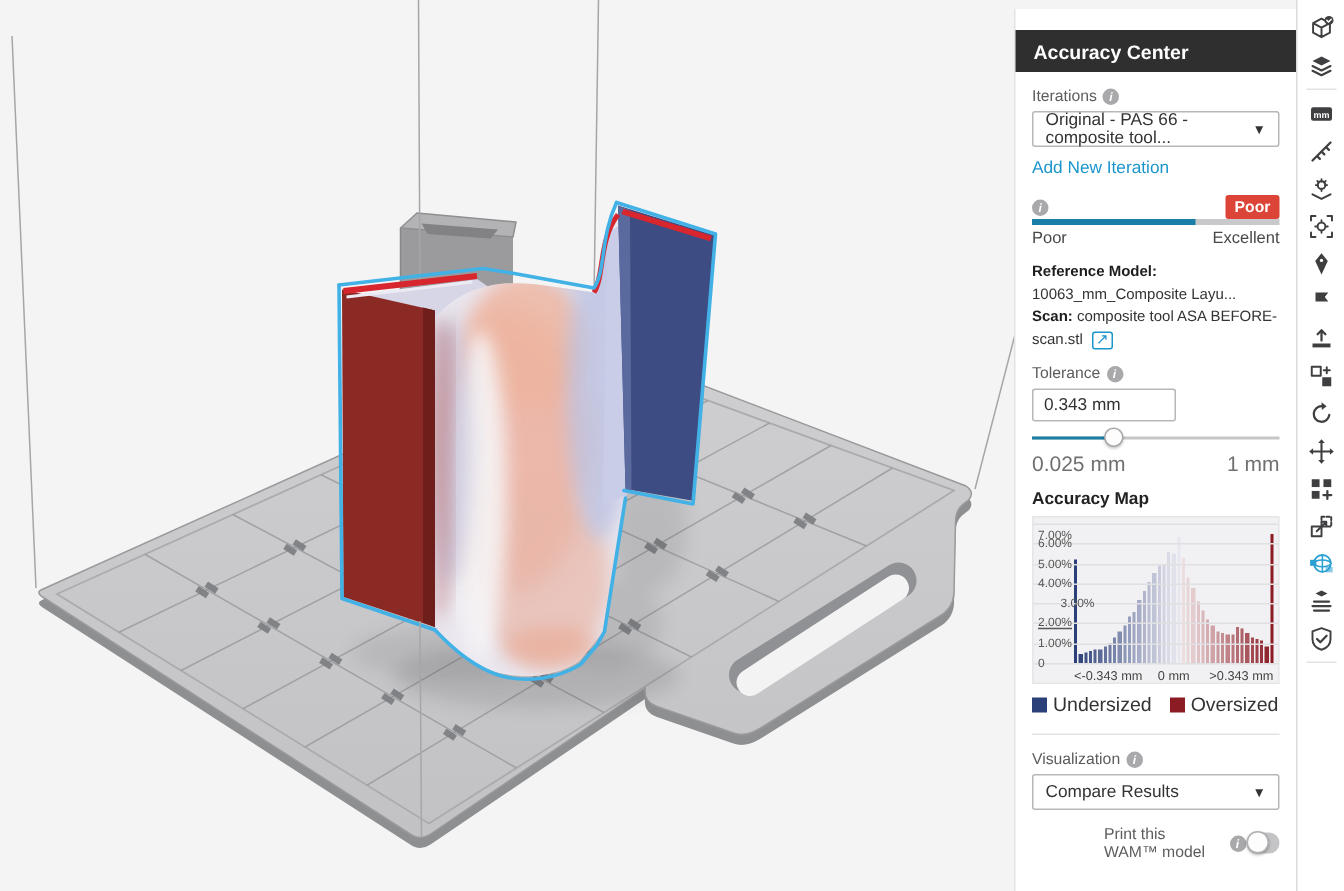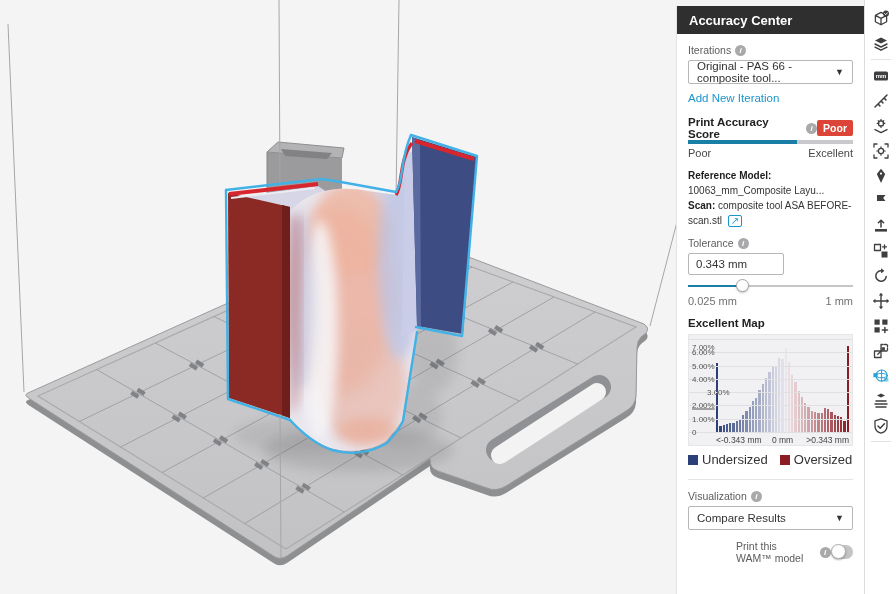--- a/index.html
+++ b/index.html
@@ -5,21 +5,21 @@
   html,body{margin:0;padding:0;background:#e9e9e9;}
   *{box-sizing:border-box;}
   .stage{position:relative;width:896px;height:594px;background:#f4f4f5;overflow:hidden;
          font-family:"Liberation Sans","DejaVu Sans",sans-serif;}
   
   .viewport{position:absolute;left:0;top:0;width:676px;height:594px;background:#f4f4f5;}
   
   .panel{position:absolute;left:676px;top:6px;width:188px;height:588px;background:#ffffff;
          border-left:1px solid #e3e3e5;display:flex;flex-direction:column;}
   .panel-header{background:#2f2f30;color:#fff;font-size:13px;font-weight:bold;
-                padding:7px 12px;height:28px;flex:0 0 auto;}
+                padding:7px 12px;height:28px;flex:0 0 auto;margin-top:14px;}
   .panel-body{padding:10px 11px 8px 11px;flex:1;display:flex;flex-direction:column;}
   .lbl{font-size:10.5px;color:#5c5c5e;display:flex;align-items:center;gap:4px;margin-bottom:4px;}
   .lbl.bold{color:#222;font-weight:bold;font-size:11.5px;}
   .info{display:inline-block;width:11px;height:11px;border-radius:50%;background:#a9a9ab;color:#fff;
         font-size:8px;line-height:11px;text-align:center;font-weight:bold;font-style:italic;flex:0 0 auto;}
   .dropdown{height:24px;border:1px solid #b7b7b9;border-radius:2px;display:flex;align-items:center;
             padding:0 8px;font-size:11.5px;color:#333;justify-content:space-between;background:#fff;cursor:pointer;}
   .dropdown .caret{font-size:9px;color:#333;margin-left:6px;}
   .link{font-size:11.5px;color:#1b95cc;margin:8px 0 10px 0;cursor:pointer;}
   .score-row{display:flex;align-items:center;justify-content:space-between;margin-top:2px;}
@@ -32,21 +32,21 @@
   .meta b{color:#1d1d1f;}
   .ext-link{color:#1b95cc;font-size:10px;border:1px solid #1b95cc;border-radius:2px;
             padding:0 2px;margin-left:3px;line-height:10px;display:inline-block;cursor:pointer;}
   .tol-input{width:96px;height:22px;border:1px solid #b7b7b9;border-radius:2px;font-size:11.5px;
              color:#333;padding:0 7px;font-family:inherit;}
   .slider{position:relative;height:14px;margin-top:4px;}
   .slider .track{position:absolute;left:0;right:0;top:6px;height:2px;background:#c6c6c8;}
   .slider .tfill{position:absolute;left:0;top:6px;height:2px;background:#1a7fa6;}
   .slider .thumb{position:absolute;top:0;width:13px;height:13px;border-radius:50%;background:#fdfdfd;
                  border:1px solid #a8a8aa;box-shadow:0 1px 2px rgba(0,0,0,.25);cursor:pointer;}
-  .slider-minmax{display:flex;justify-content:space-between;font-size:11px;color:#707072;margin:2px 0 10px 0;gap:20px;}
+  .slider-minmax{display:flex;justify-content:space-between;font-size:14px;color:#707072;margin:2px 0 10px 0;gap:20px;}
   
   .chart{position:relative;background:#f1f1f3;border:1px solid #e6e6e8;height:112px;margin-bottom:2px;}
   .chart .grid{position:absolute;left:0;right:0;height:1px;background:#e0e0e2;}
   .chart .ylab{position:absolute;left:3px;font-size:8px;color:#555;transform:translateY(-50%);}
   .bars{position:absolute;left:27px;right:3px;bottom:13px;top:4px;display:flex;align-items:flex-end;gap:1px;}
   .bars .bar{flex:1 1 auto;min-width:1px;}
   .xlabs{position:absolute;left:27px;right:3px;bottom:0;height:12px;font-size:8.5px;color:#444;}
   .xlabs span{position:absolute;bottom:0;}
   .legend{display:flex;gap:12px;align-items:center;font-size:13px;color:#333;margin:4px 0 10px 0;}
   .legend .sw{display:inline-block;width:10px;height:10px;margin-right:4px;vertical-align:-1px;}
@@ -244,21 +244,20 @@
         <span class="info">i</span>
       </div>
       <div class="dropdown">
         <span>Original - PAS 66 - composite tool...</span>
         <span class="caret">▼</span>
       </div>
       <div class="link">Add New Iteration</div>
 
       <div class="score-row">
         <div class="lbl bold" style="margin:0;">
-          <span>Print Accuracy Score</span>
           <span class="info">i</span>
         </div>
         <span class="badge">Poor</span>
       </div>
       <div class="pbar">
           <div class="fill" id="scoreFill" style="width: 66%;"></div>
         </div>
       <div class="pbar-labels">
         <span>Poor</span>
         <span>Excellent</span>
@@ -283,21 +282,21 @@
         <div class="track"></div>
           <div class="tfill" id="tolFill" style="width: 33%;"></div>
         <div class="thumb" id="tolThumb" style="left: calc(33% - 6px);"></div>
       </div>
       <div class="slider-minmax">
         <span>0.025 mm</span>
         <span>1 mm</span>
       </div>
 
       <div class="lbl bold" style="margin-bottom:5px;">
-        <span>Excellent Map</span>
+        <span>Accuracy Map</span>
       </div>
       <div class="chart" id="chart">
         <div class="bars" id="bars">
             <div class="bar" style="background: rgb(43, 63, 120); height: 69.0857px;"></div>
             <div class="bar" style="background: rgb(53, 72, 126); height: 5.97857px;"></div>
             <div class="bar" style="background: rgb(63, 81, 133); height: 6.64286px;"></div>
             <div class="bar" style="background: rgb(72, 89, 139); height: 7.97143px;"></div>
             <div class="bar" style="background: rgb(82, 98, 145); height: 8.63571px;"></div>
             <div class="bar" style="background: rgb(92, 106, 151); height: 9.3px;"></div>
             <div class="bar" style="background: rgb(101, 115, 157); height: 11.2929px;"></div>

